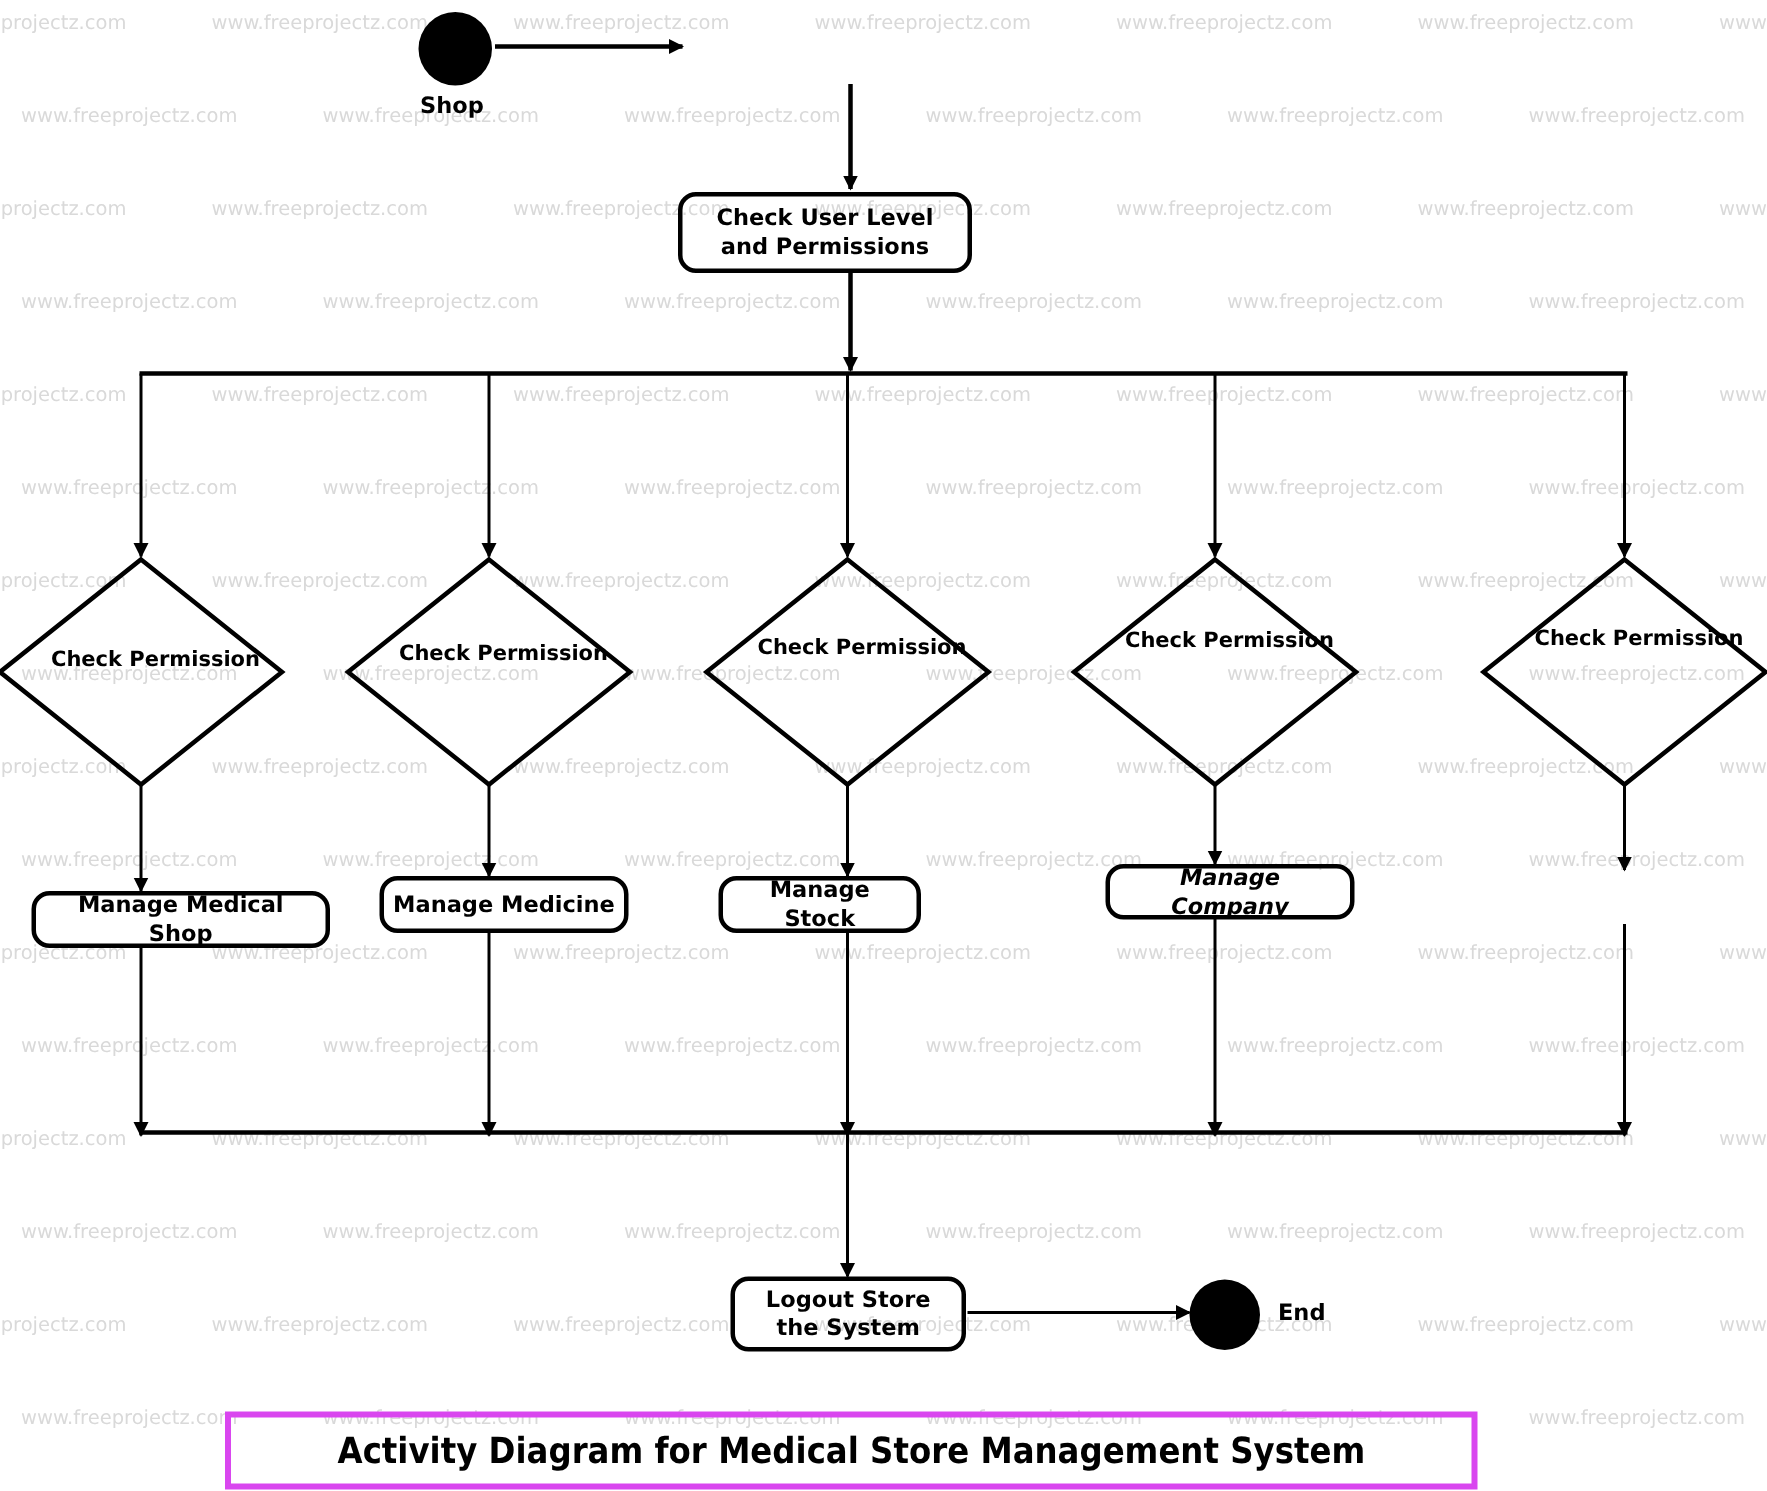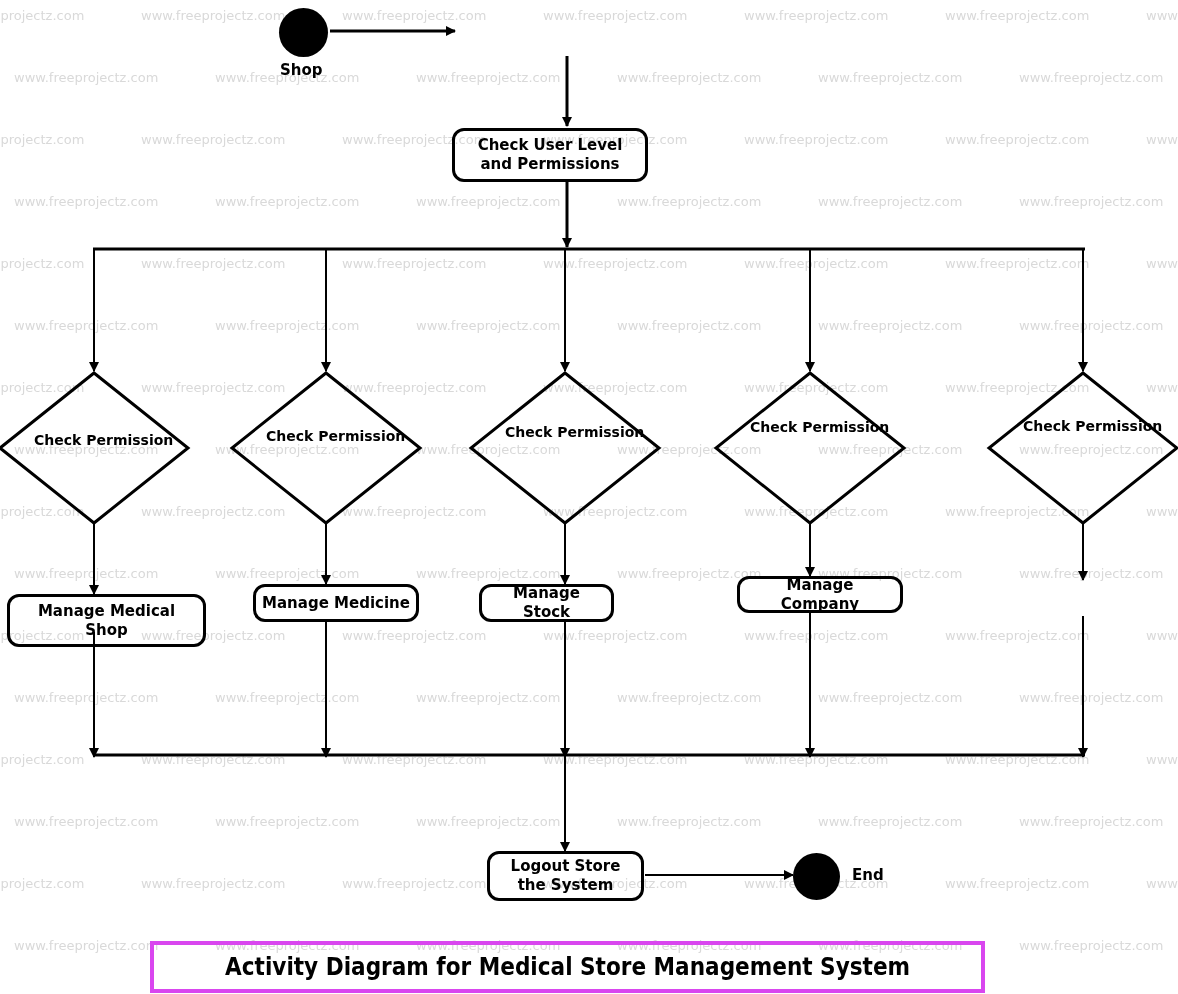--- a/index.html
+++ b/index.html
@@ -283,27 +283,27 @@
 
 
     <div class="node activity" style="left:452px; top:128px; width:196px; height:54px;">Check User Level and Permissions</div>
 
     <div class="diamond-label" style="left:34px; top:432px; width:120px;">Check Permission</div>
     <div class="diamond-label" style="left:266px; top:428px; width:120px;">Check Permission</div>
     <div class="diamond-label" style="left:505px; top:424px; width:120px;">Check Permission</div>
     <div class="diamond-label" style="left:750px; top:419px; width:120px;">Check Permission</div>
     <div class="diamond-label" style="left:1023px; top:418px; width:120px;">Check Permission</div>
 
-    <div class="node activity small" style="left:7px; top:594px; width:199px; height:53px;text-align:center;">Manage Medical Shop</div>
+    <div class="node activity small" style="left:21px; top:594px; width:199px; height:38px;text-align:center;">Manage Medical Shop</div>
 
     <div class="node activity small" style="left:479px; top:584px; width:135px; height:38px;">Manage Stock</div>
 
     <div class="node activity small" style="left:253px; top:584px; width:166px; height:38px;">Manage Medicine</div>
 
-    <div class="node activity small" style="left:737px; top:576px; width:166px; height:37px;">Manage Company</div>
+    <div class="node activity small" style="left:737px; top:576px; width:166px; height:37px;font-style:italic;">Manage Company</div>
 
 
     <div class="node activity" style="left:487px; top:851px; width:157px; height:50px;">Logout Store the System</div>
 
     <div class="node terminal" style="left:793px; top:853px; width:47px; height:47px;"></div>
     <div class="term-label" style="left:852px; top:866px;">End</div>
 
     <div id="caption" style="left:150px; top:941px; width:835px; height:52px;">
       <span class="caption-text">Activity Diagram for Medical Store Management System</span>
     </div>

